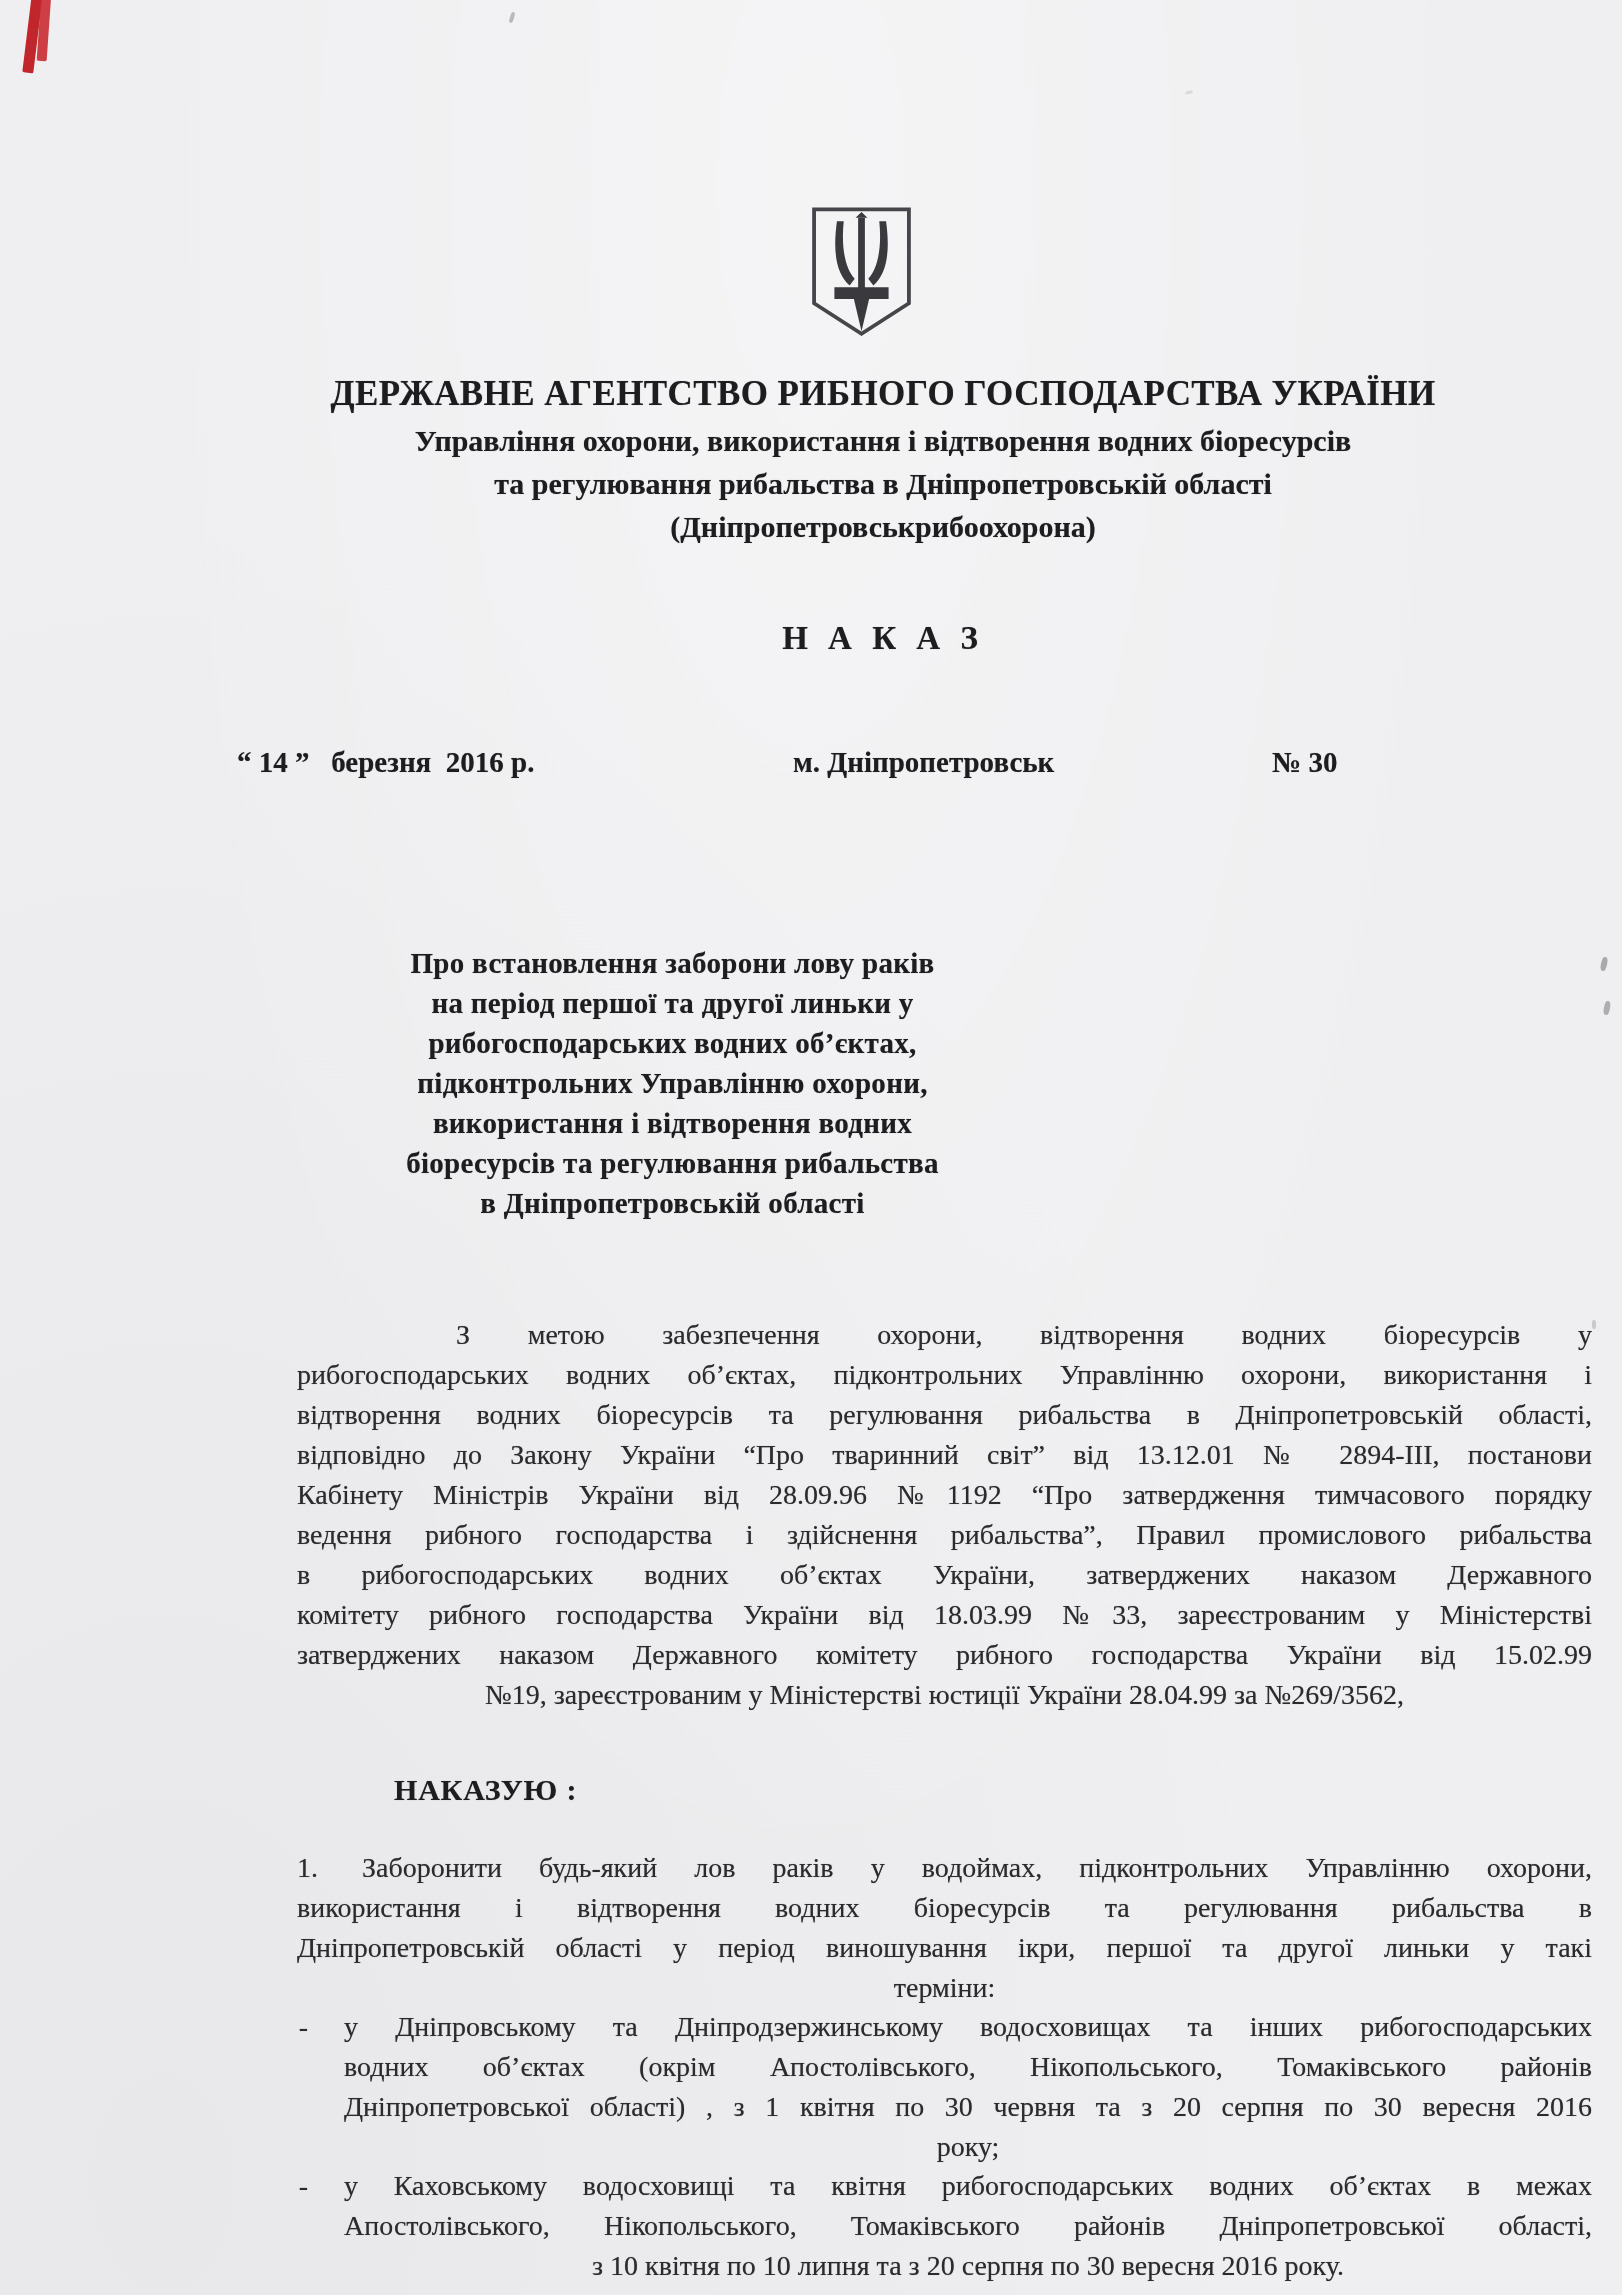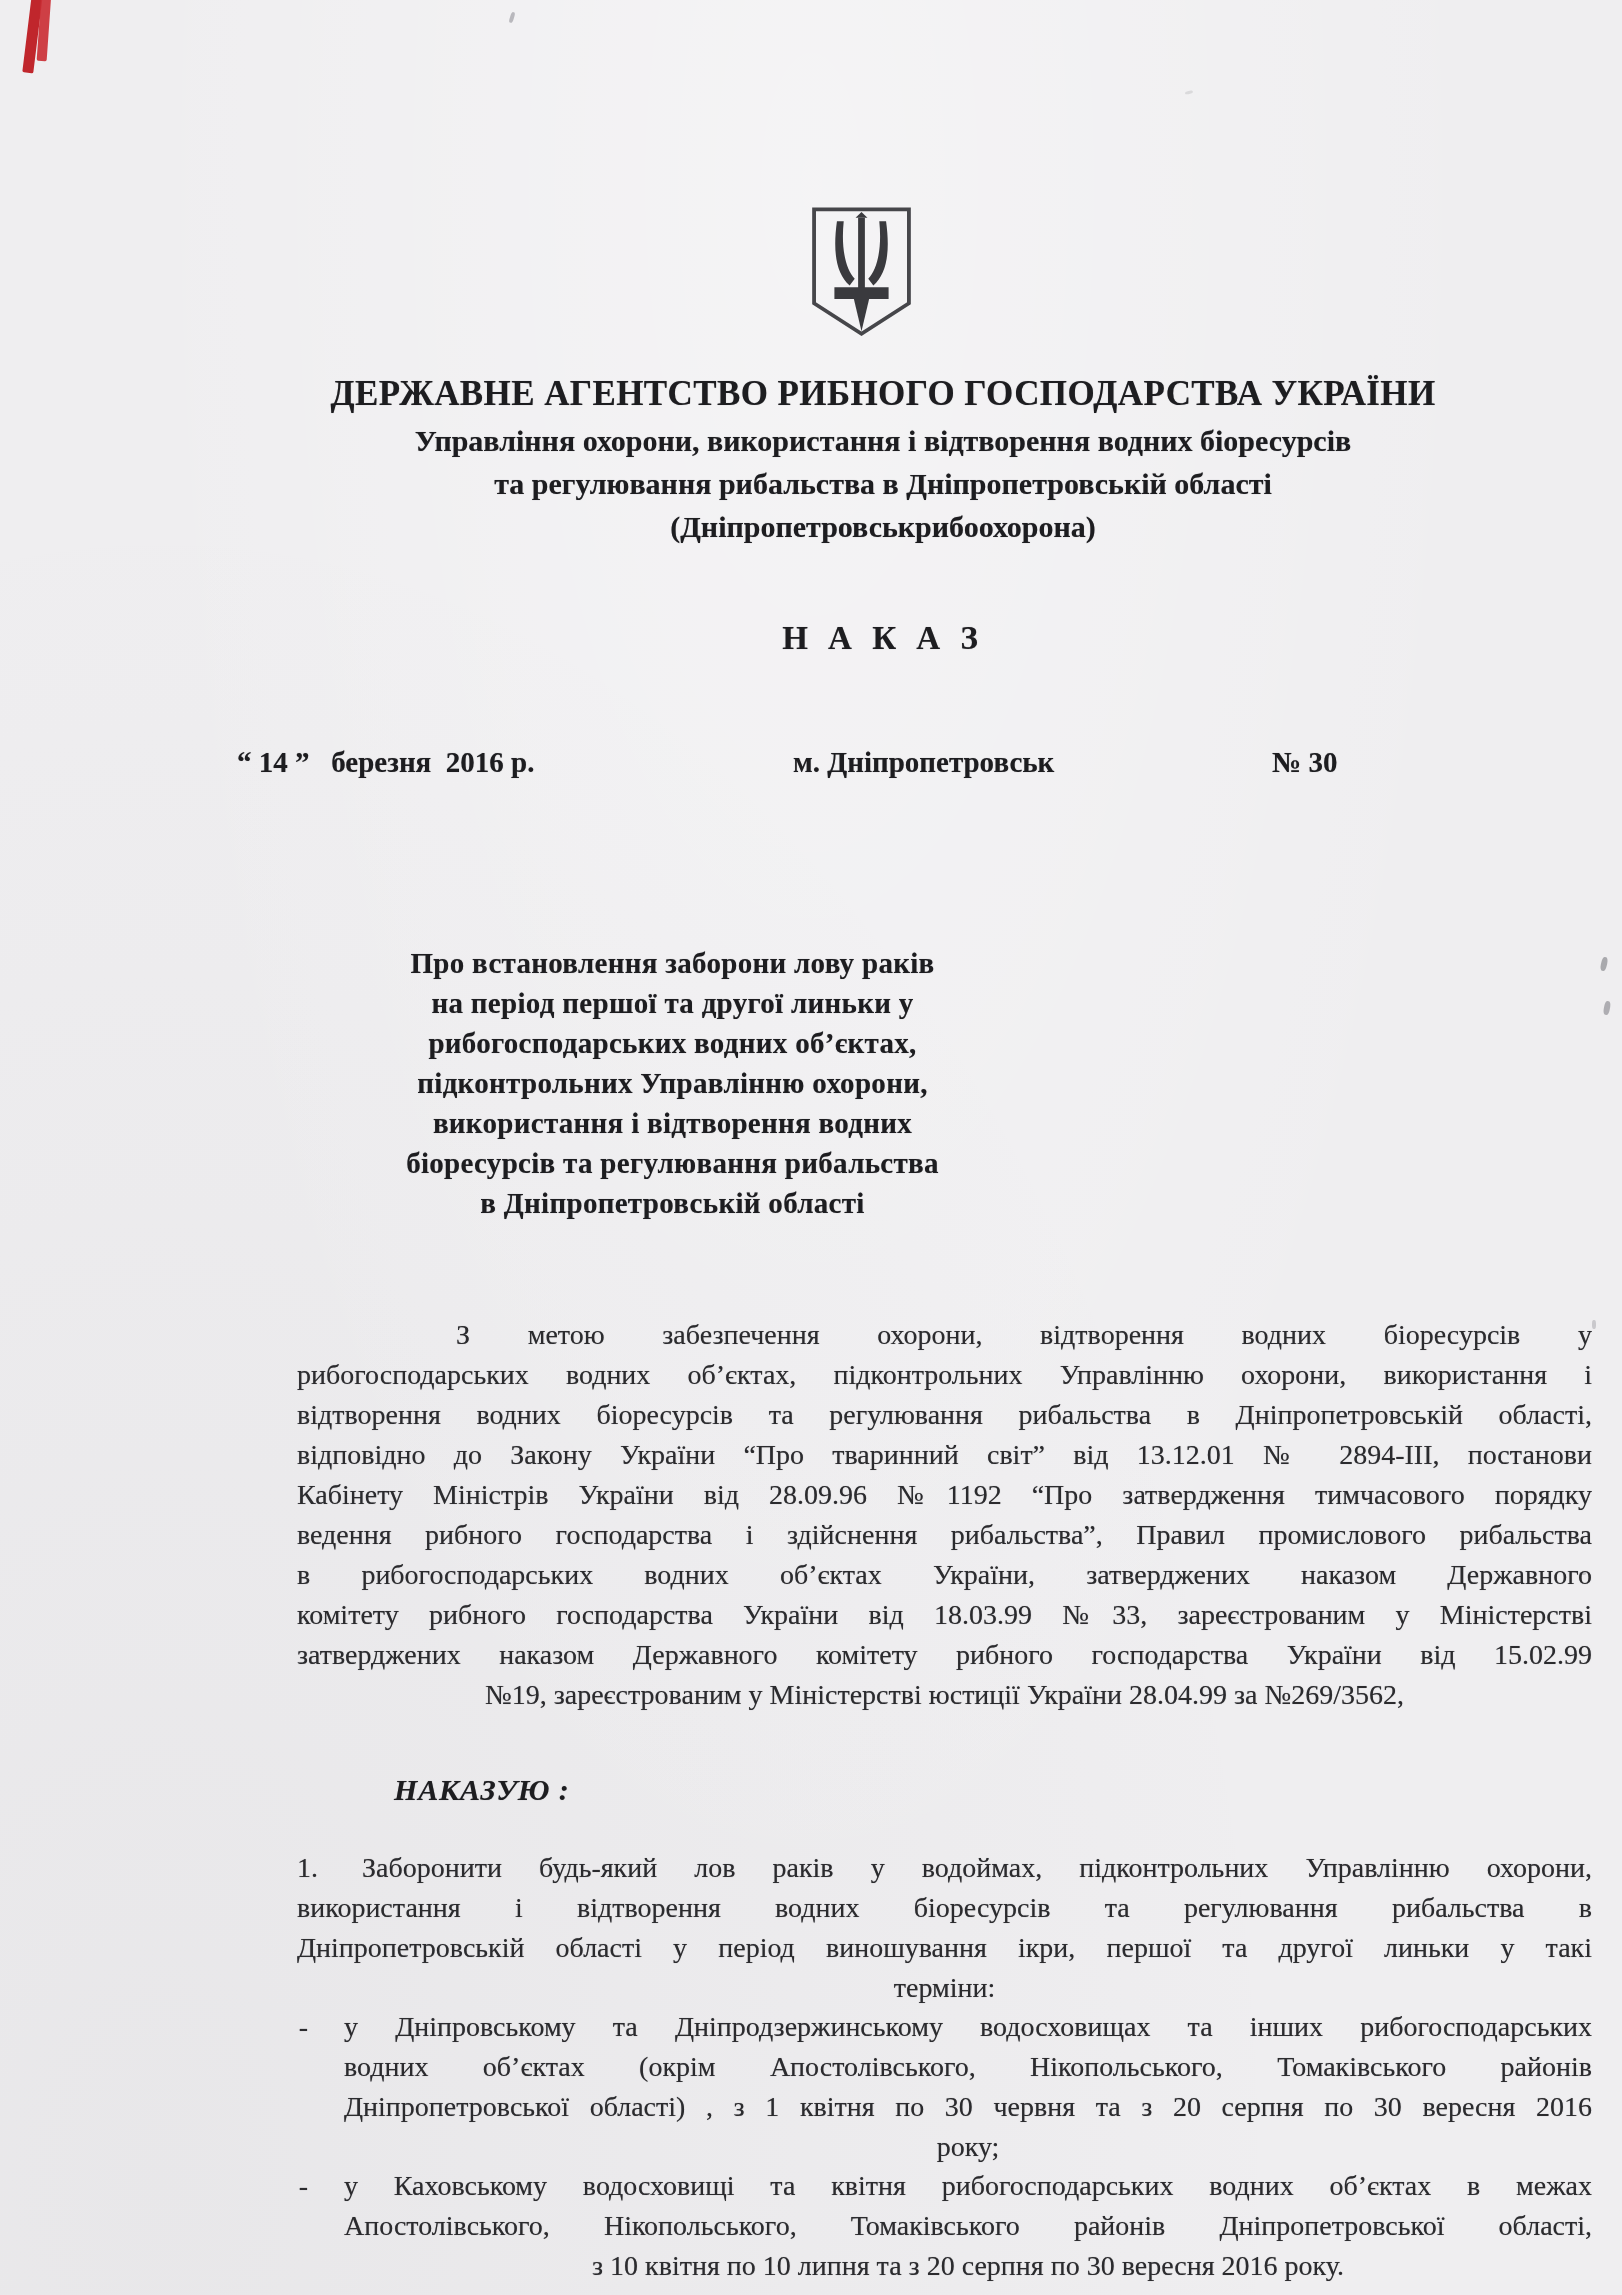--- a/index.html
+++ b/index.html
@@ -27,21 +27,21 @@
   .meta-date   { left:237px; }
   .meta-city   { left:793px; }
   .meta-number { left:1272px; }
   .subject { left:292px; top:943px; width:761px; }
   .subject .line { height:40px; line-height:40px; font-size:29px; letter-spacing:0.3px; }
   .textcol { left:297px; width:1295px; }
   .preamble { top:1315px; }
   .line { height:40px; line-height:40px; font-size:28px; overflow:hidden;text-align:center; }
   .just { text-align:justify; text-align-last:justify; }
   .indent1 { padding-left:159px; }
-  .orderword { left:394px; top:1773px; font-size:30px; letter-spacing:0.8px;font-style:italic; }
+  .orderword { left:394px; top:1773px; font-size:30px; letter-spacing:0.8px; }
   .item1 { top:1848px; }
   .item-line1 { position:relative; padding-left:65px; }
   .item-num { position:absolute; left:0; top:0; }
   .bullets1 { top:2007px; }
   .bullets2 { top:2166px; }
   .b-line { position:relative; padding-left:47px; }
   .b-dash { position:absolute; left:1.7px; top:0; }
   
   .red-mark { left:25px; top:0; width:29px; height:74px; }
   .red-mark .s1 { position:absolute; left:1.7px; top:-5px; width:11px; height:78px;

